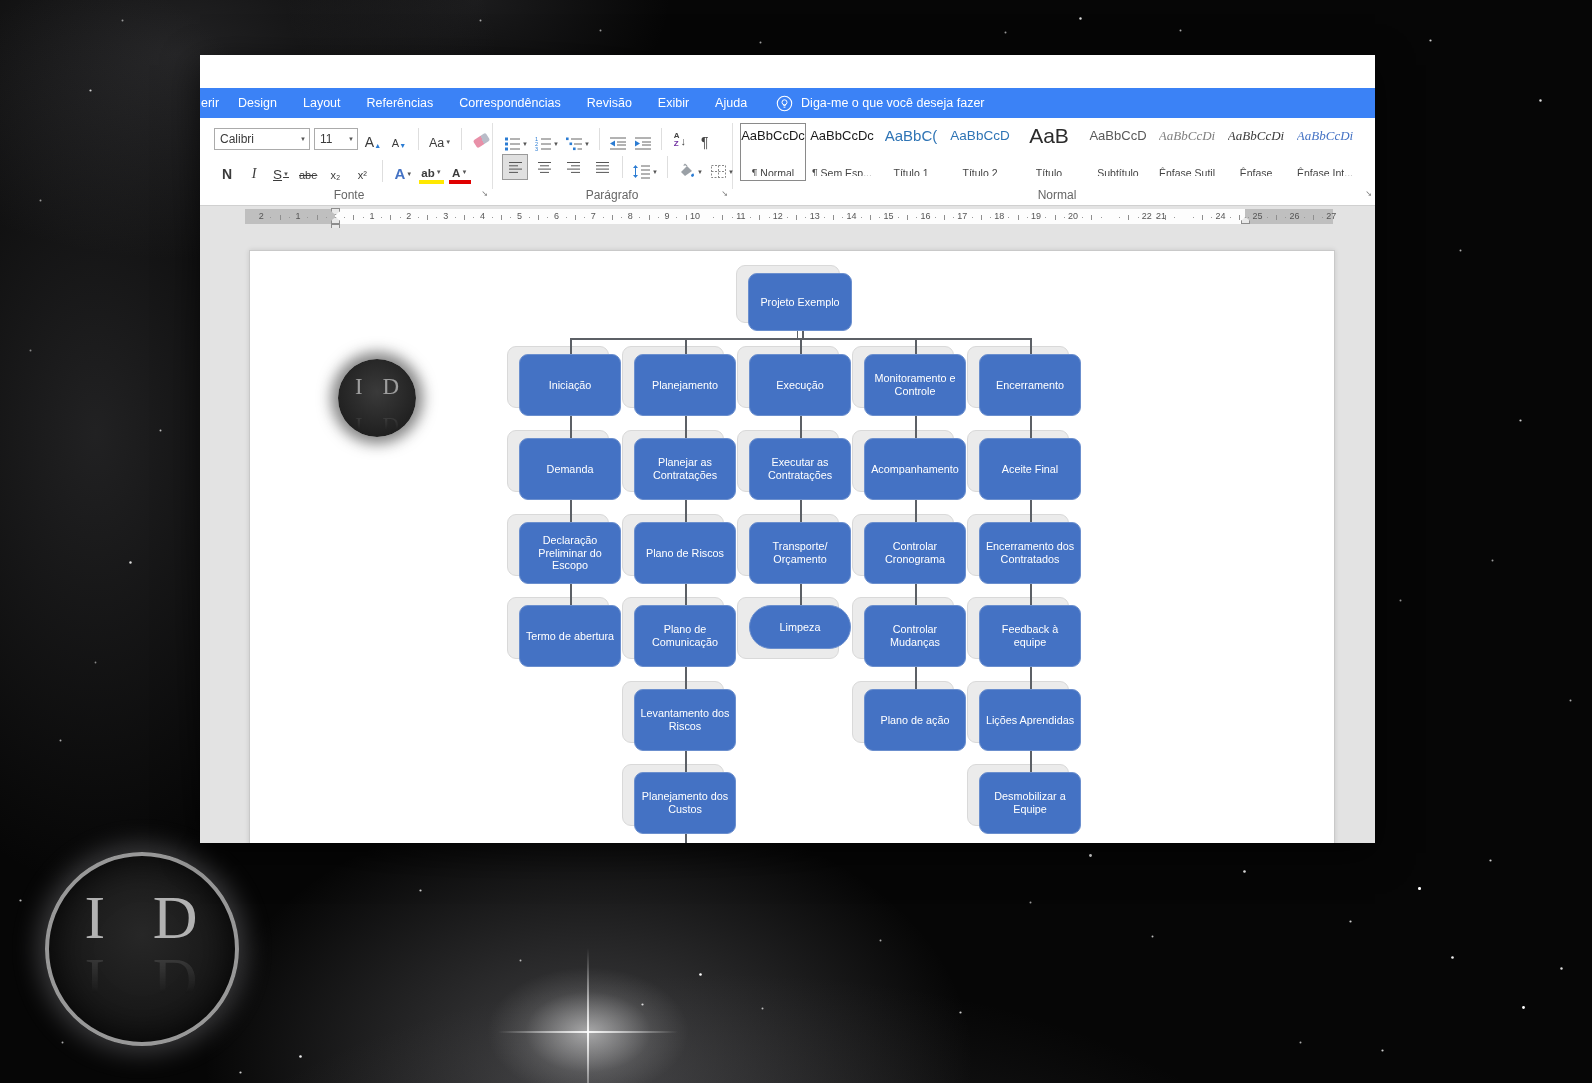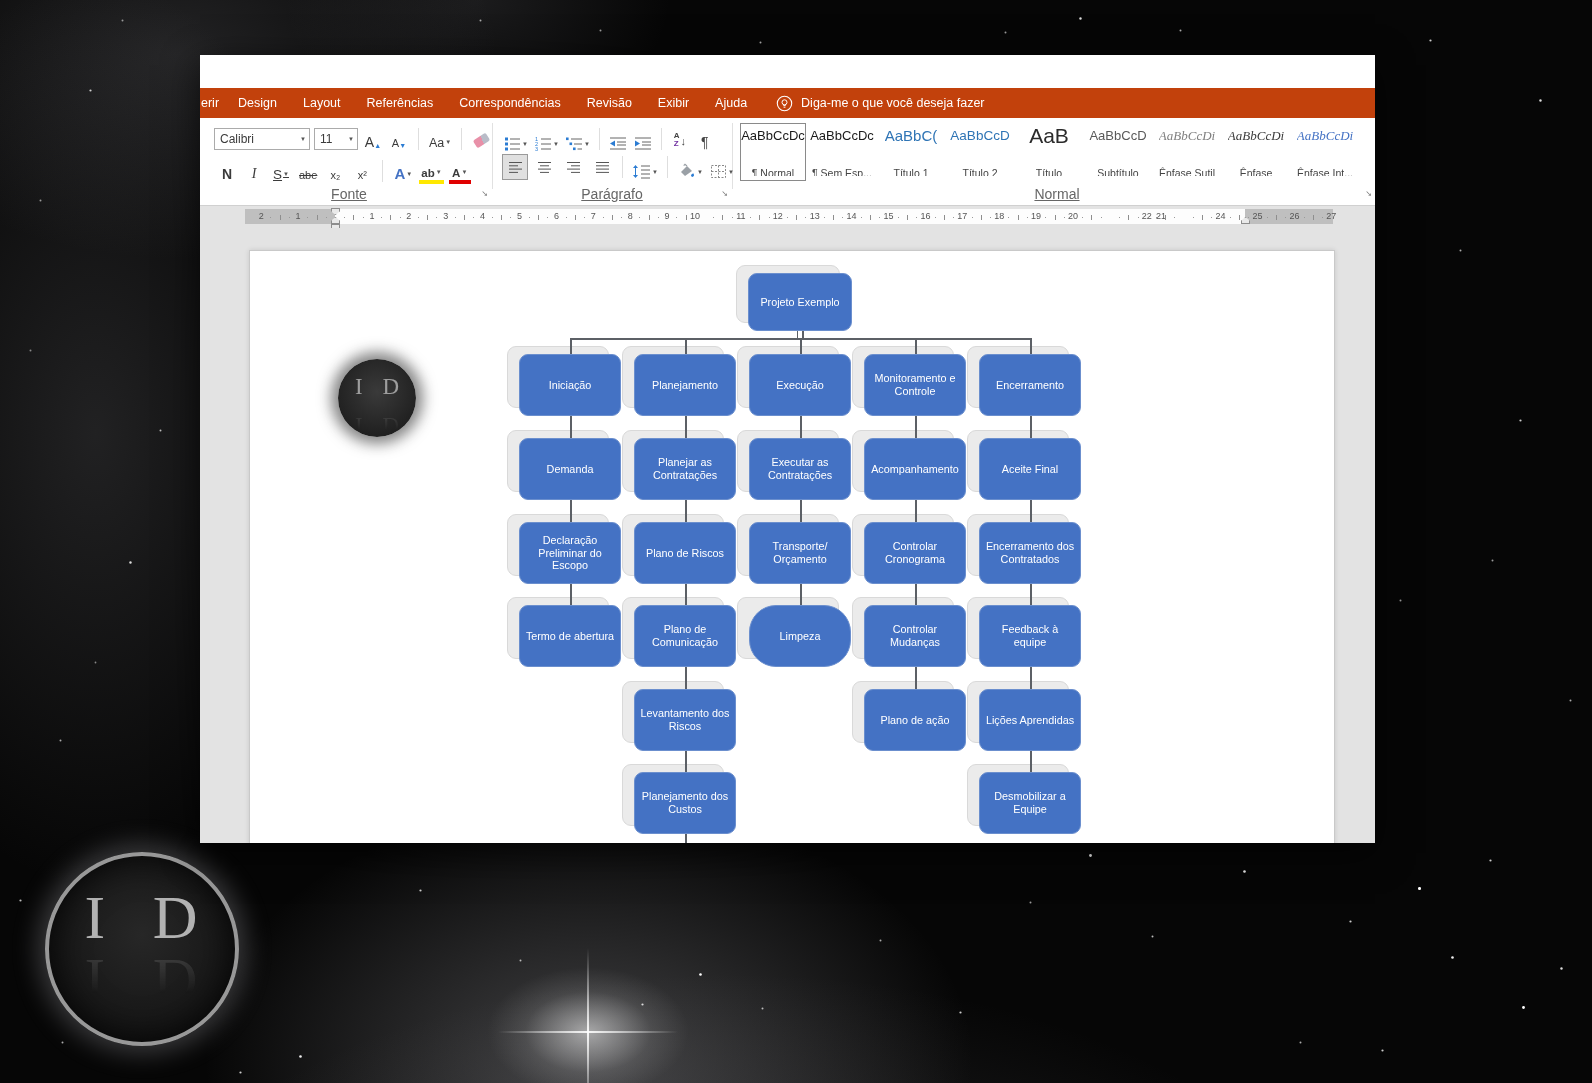--- a/index.html
+++ b/index.html
@@ -55,32 +55,32 @@
     mask-image:linear-gradient(to top,rgba(0,0,0,.8),transparent 70%);}
 
   
   .win{position:absolute;left:200px;top:55px;width:1175px;height:788px;background:#fff;
     box-shadow:0 10px 34px rgba(0,0,0,.65);overflow:hidden;}
   .titlebar{position:absolute;left:0;top:0;right:0;height:33px;background:#2b579a;}
   .title{position:absolute;left:0;right:0;top:0;height:33px;line-height:33px;text-align:center;
     color:#fff;font-size:12.5px;}
   .entrar{position:absolute;top:6px;right:2px;width:50px;height:21px;background:#fff;color:#2b579a;
     font-size:12px;display:flex;align-items:center;justify-content:center;cursor:default;}
-  .menubar{position:absolute;left:0;top:33px;right:0;height:30px;background:#c2410c;color:#fff;
+  .menubar{position:absolute;left:0;top:33px;right:0;height:30px;background:#3b82f6;color:#fff;
     display:flex;align-items:center;font-size:12.5px;}
   .menubar .tab{padding:0 13px;height:30px;line-height:30px;}
   .menubar .tab:first-child{padding:0 6px 0 1px;}
   .tellme{display:flex;align-items:center;gap:8px;margin-left:16px;}
   .tellme svg{display:block;}
 
   
   .ribbon{position:absolute;left:0;top:63px;right:0;height:87px;background:#fff;
     border-bottom:1px solid #d0d0d0;color:#3b3b3b;}
   .gsep{position:absolute;top:5px;height:66px;width:1px;background:#e1e1e1;}
-  .glabel{position:absolute;bottom:3px;font-size:14px;color:#666;transform:translateX(-50%);text-decoration:underline;}
+  .glabel{position:absolute;bottom:3px;font-size:12px;color:#666;transform:translateX(-50%);}
   .launcher{position:absolute;width:11px;height:11px;color:#777;font-size:8px;line-height:10px;
     text-align:center;border:1px solid transparent;}
   .launcher:after{content:"↘";}
   .frow{position:absolute;display:flex;align-items:center;}
   .rb{height:24px;min-width:18px;display:flex;align-items:flex-end;justify-content:center;
     padding:0 2px;position:relative;}
   .rb, .rb *{line-height:1;}
   .dd{font-size:6px;color:#555;margin:0 0 4px 1px;}
   .vsep{width:1px;height:22px;background:#dedede;margin:0 4px;align-self:center;}
   .combo{border:1px solid #ababab;background:#fff;height:22px;display:flex;align-items:center;
@@ -621,21 +621,21 @@
           <div class="node" style="left: 384px; top: 438px; width: 102px; height: 62px;">Levantamento dos Riscos</div>
           <div class="nshadow" style="left: 372px; top: 513px; width: 102px; height: 62px;"></div>
           <div class="node" style="left: 384px; top: 521px; width: 102px; height: 62px;">Planejamento dos Custos</div>
           <div class="nshadow" style="left: 487px; top: 95px; width: 102px; height: 62px;"></div>
           <div class="node" style="left: 499px; top: 103px; width: 102px; height: 62px;">Execução</div>
           <div class="nshadow" style="left: 487px; top: 179px; width: 102px; height: 62px;"></div>
           <div class="node" style="left: 499px; top: 187px; width: 102px; height: 62px;">Executar as Contratações</div>
           <div class="nshadow" style="left: 487px; top: 263px; width: 102px; height: 62px;"></div>
           <div class="node" style="left: 499px; top: 271px; width: 102px; height: 62px;">Transporte/ Orçamento</div>
           <div class="nshadow" style="left: 487px; top: 346px; width: 102px; height: 62px;"></div>
-          <div class="node" style="left: 499px; top: 354px; width: 102px; height: 62px; border-radius: 27px;">Limpeza</div>
+          <div class="node" style="left: 499px; top: 354px; width: 102px; height: 44px; border-radius: 27px;">Limpeza</div>
           <div class="nshadow" style="left: 602px; top: 95px; width: 102px; height: 62px;"></div>
           <div class="node" style="left: 614px; top: 103px; width: 102px; height: 62px;">Monitoramento e Controle</div>
           <div class="nshadow" style="left: 602px; top: 179px; width: 102px; height: 62px;"></div>
           <div class="node" style="left: 614px; top: 187px; width: 102px; height: 62px;">Acompanhamento</div>
           <div class="nshadow" style="left: 602px; top: 263px; width: 102px; height: 62px;"></div>
           <div class="node" style="left: 614px; top: 271px; width: 102px; height: 62px;">Controlar Cronograma</div>
           <div class="nshadow" style="left: 602px; top: 346px; width: 102px; height: 62px;"></div>
           <div class="node" style="left: 614px; top: 354px; width: 102px; height: 62px;">Controlar Mudanças</div>
           <div class="nshadow" style="left: 602px; top: 430px; width: 102px; height: 62px;"></div>
           <div class="node" style="left: 614px; top: 438px; width: 102px; height: 62px;">Plano de ação</div>

